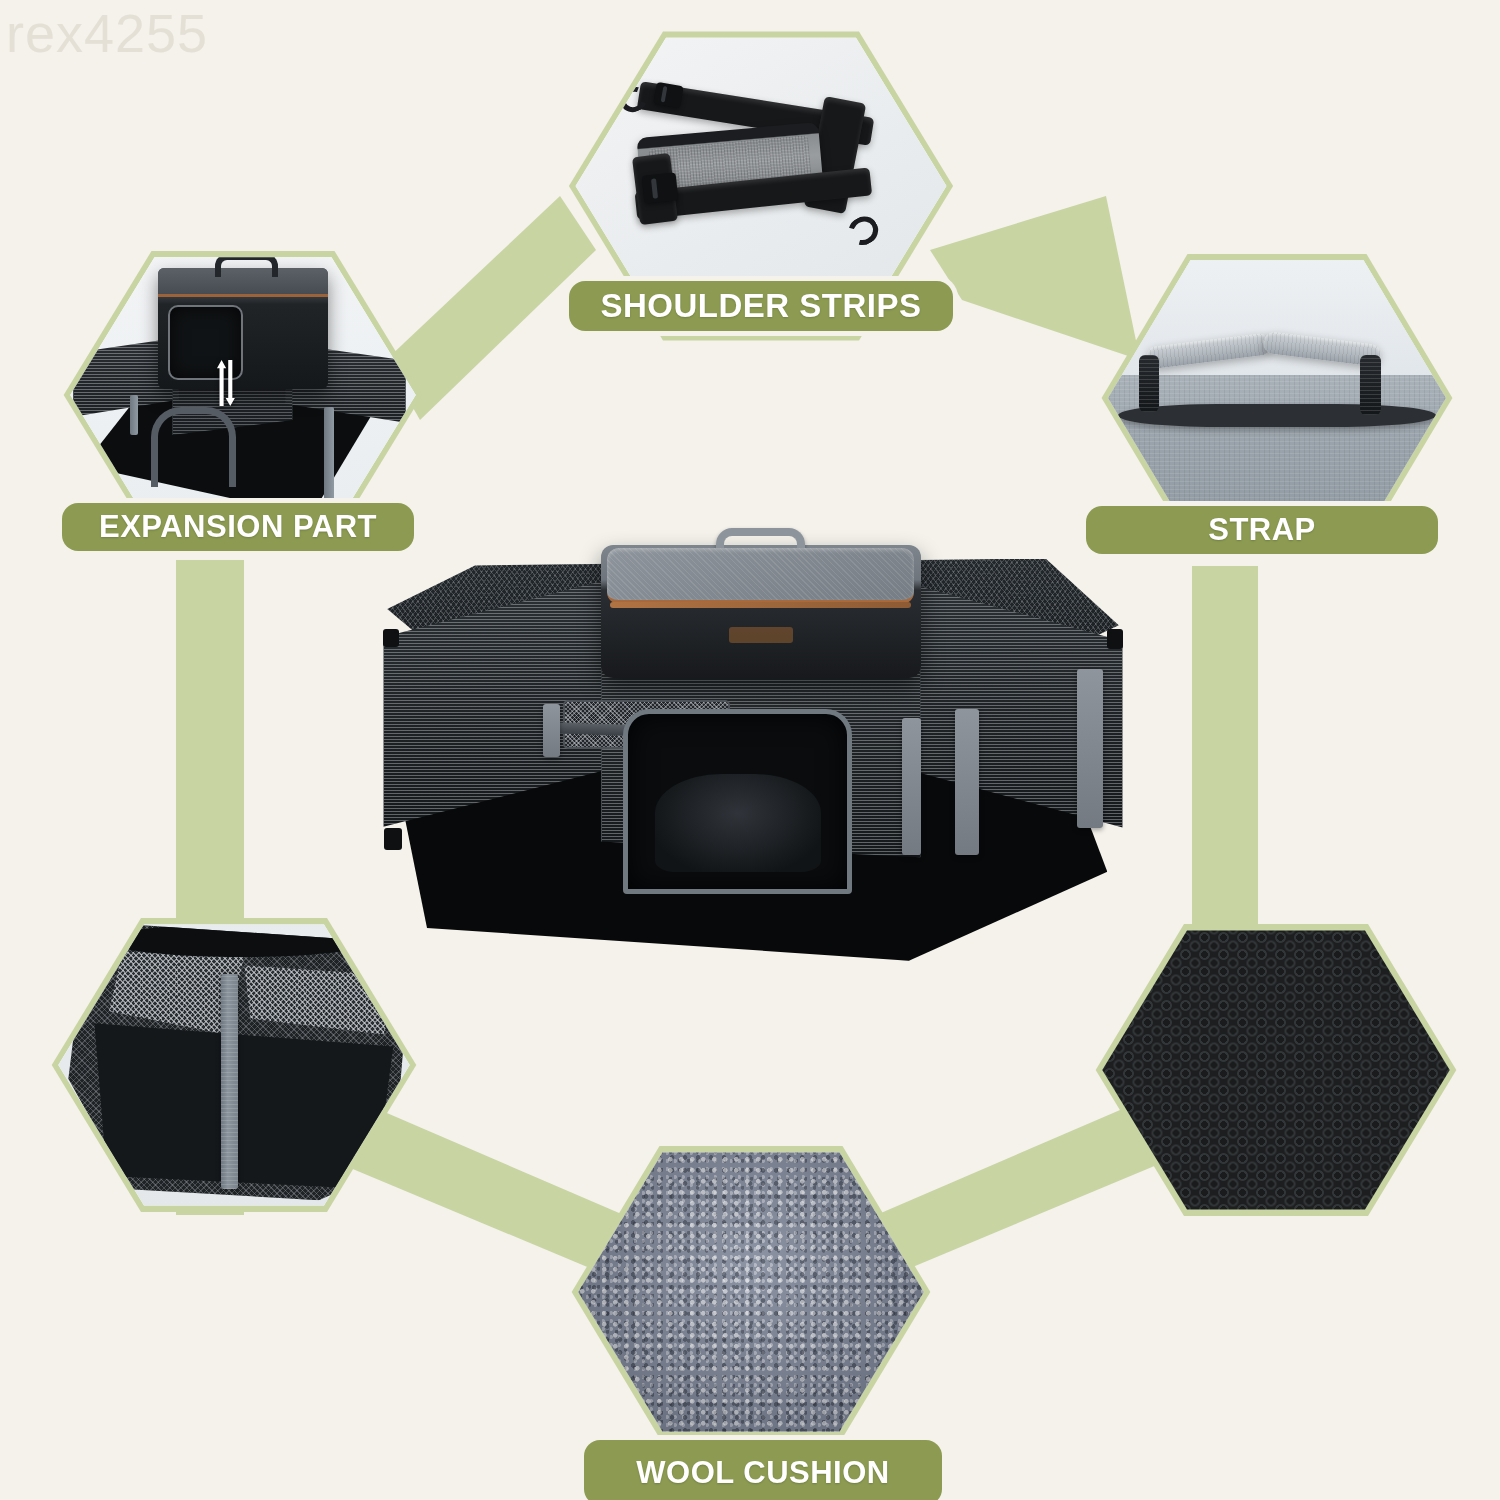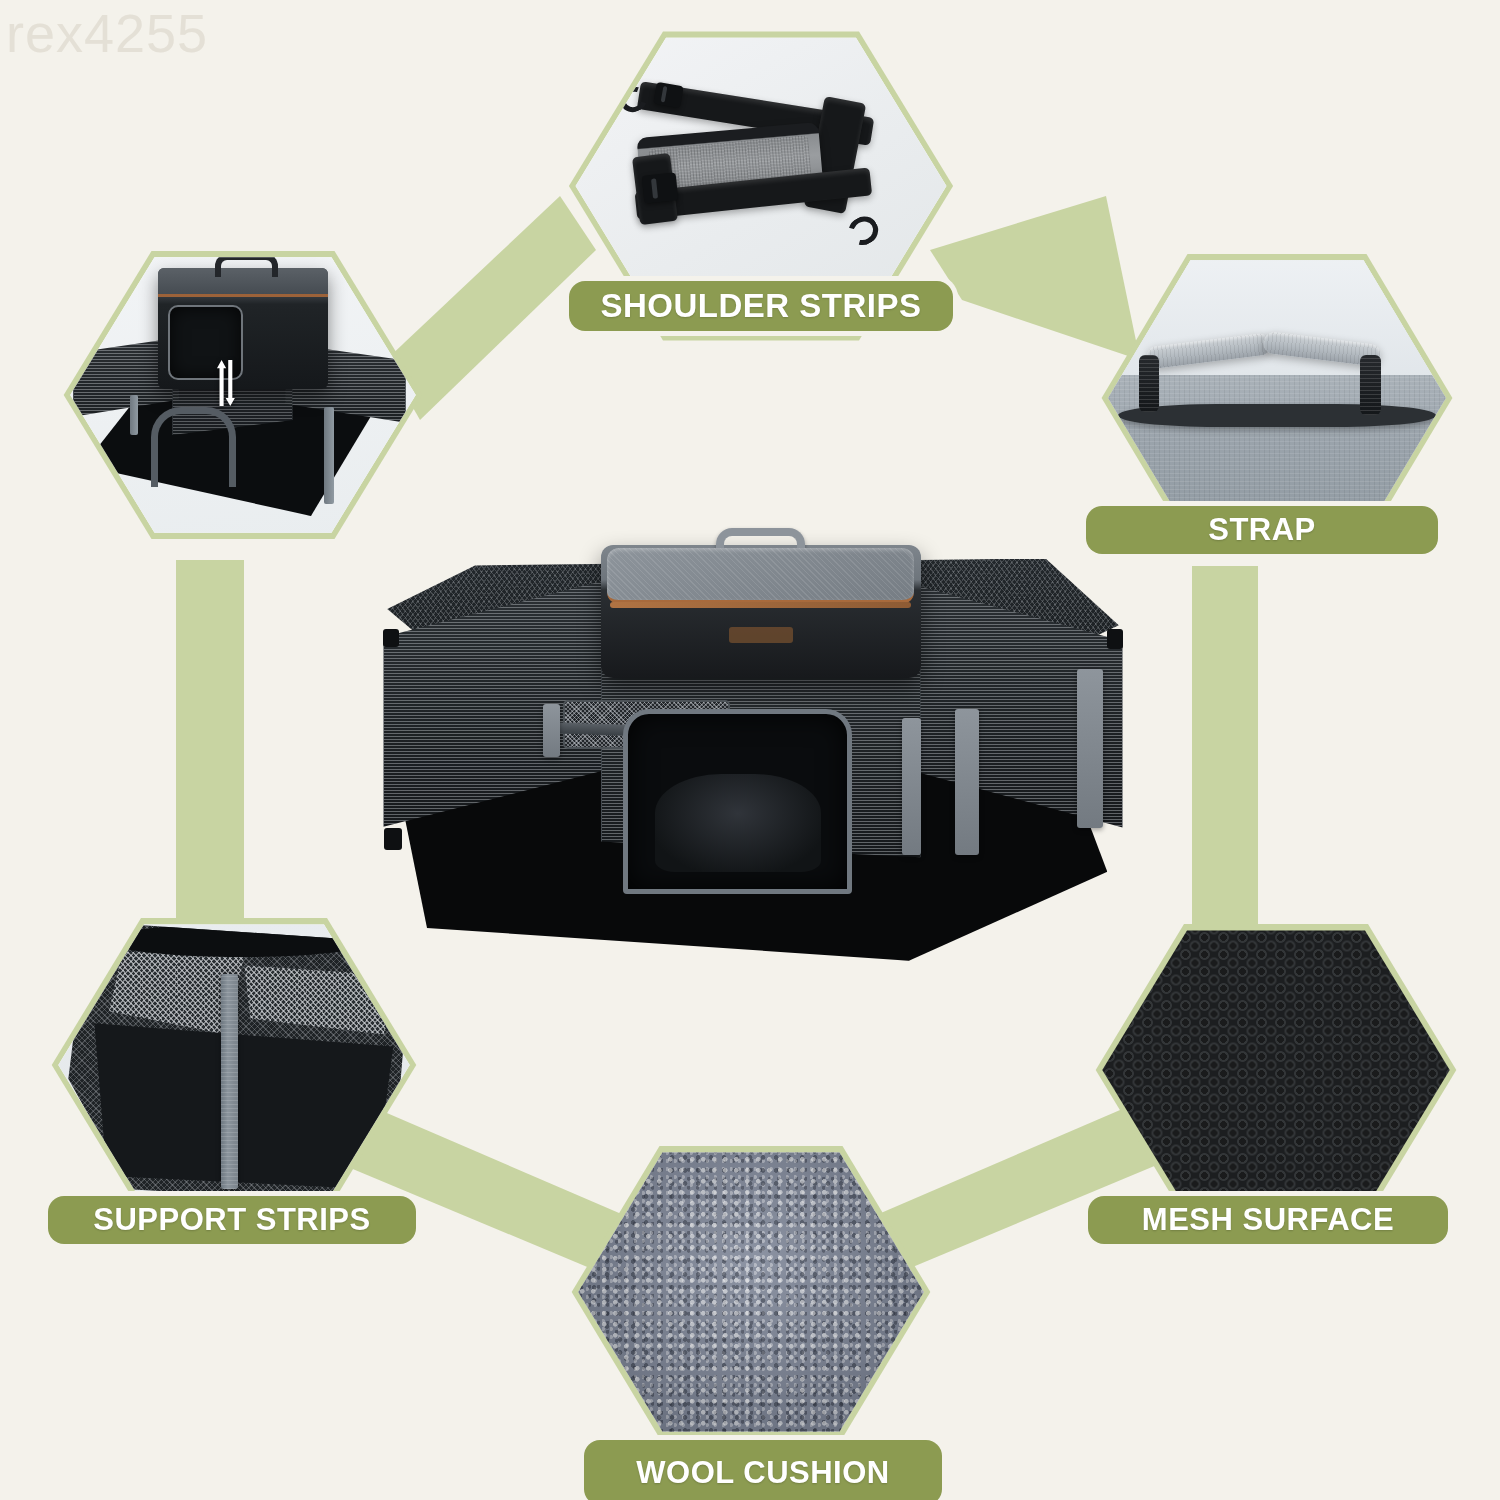--- a/index.html
+++ b/index.html
@@ -356,20 +356,21 @@
         <div class="pen-gate" style="left:24%; top:54%; width:24%; height:28%;"></div>
         <div class="arrow-updown" style="left:41%; top:38%; width:8%; height:16%;">
           <svg viewBox="0 0 40 90">
             <polygon points="13,0 22,16 17,16 17,90 9,90 9,16 4,16" fill="#ffffff"></polygon>
             <polygon points="30,90 39,74 34,74 34,0 26,0 26,74 21,74" fill="#ffffff"></polygon>
           </svg>
         </div>
       </div>
     </div>
   </div>
+  <div class="cap" style="left:62px; top:503px; width:352px; height:48px; font-size:31px;">EXPANSION PART</div>
 
   <div class="hex-wrap" style="left:565px; top:25px; width:392px; height:322px;">
     <div class="hex-outer"></div>
     <div class="hex-inner">
       <div class="hex-photo sc-strap">
 
         <div class="strapband" style="left:18%; top:16%; width:62%; height:9%;
              transform:rotate(9deg); transform-origin:left center;"></div>
 
         <div class="strapband" style="left:64%; top:22%; width:11%; height:36%;
@@ -427,37 +428,35 @@
           <div class="strip-panel" style="left:52%; top:14%; width:44%; height:26%;
                clip-path:polygon(0% 4%,100% 18%,94% 100%,4% 78%);"></div>
           <div class="strip-dark" style="left:4%; top:36%; width:92%; height:60%;
                clip-path:polygon(4% 0%,100% 14%,94% 100%,8% 92%);"></div>
           <div class="strip-rim" style="left:14%; top:0%; width:74%; height:12%;"></div>
           <div class="strip-vert" style="left:45%; top:18%; width:5%; height:78%;"></div>
         </div>
       </div>
     </div>
   </div>
-  <div class="cap" style="left:48px; top:1196px; width:368px; height:48px; font-size:31px;">SUPPORT STRIPS</div>
 
   <div class="hex-wrap" style="left:568px; top:1140px; width:366px; height:304px;">
     <div class="hex-outer"></div>
     <div class="hex-inner">
       <div class="hex-photo sc-wool"></div>
     </div>
   </div>
   <div class="cap" style="left:568px; top:1440px; width:358px; height:65px; font-size:31px;margin-left:16px;">WOOL CUSHION</div>
 
   <div class="hex-wrap" style="left:1092px; top:918px; width:368px; height:304px;">
     <div class="hex-outer"></div>
     <div class="hex-inner">
       <div class="hex-photo sc-mesh"></div>
     </div>
   </div>
-  <div class="cap" style="left:1088px; top:1196px; width:360px; height:48px; font-size:31px;">MESH SURFACE</div>
 
   <div id="hero" style="left:372px; top:532px; width:762px; height:442px;">
     <div class="hero-floor"></div>
 
     <div class="hero-topmesh"></div>
 
     <div class="hero-panel hp-left"></div>
     <div class="hero-panel hp-right"></div>
     <div class="hero-panel hp-front"></div>
 

